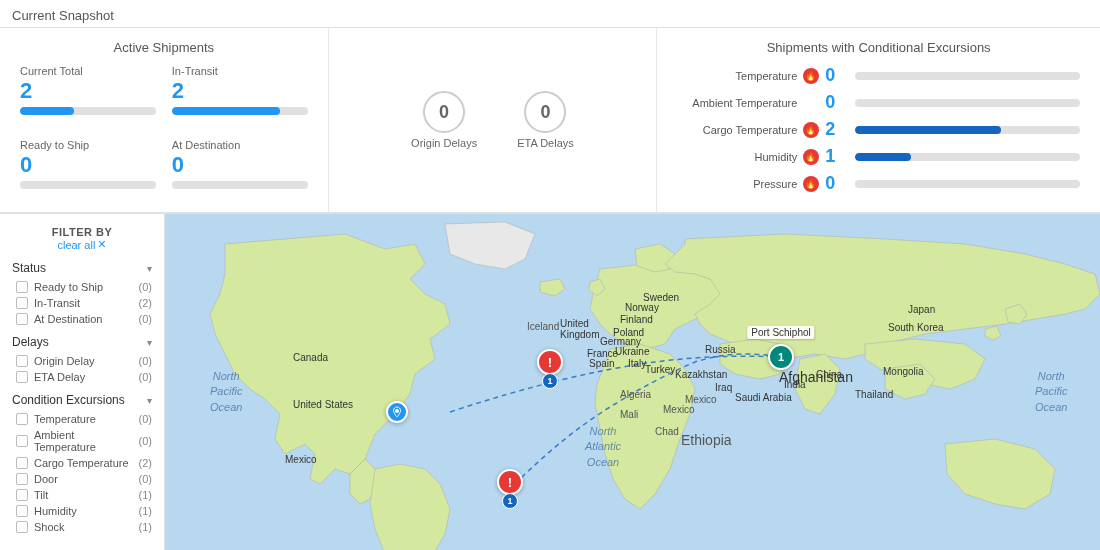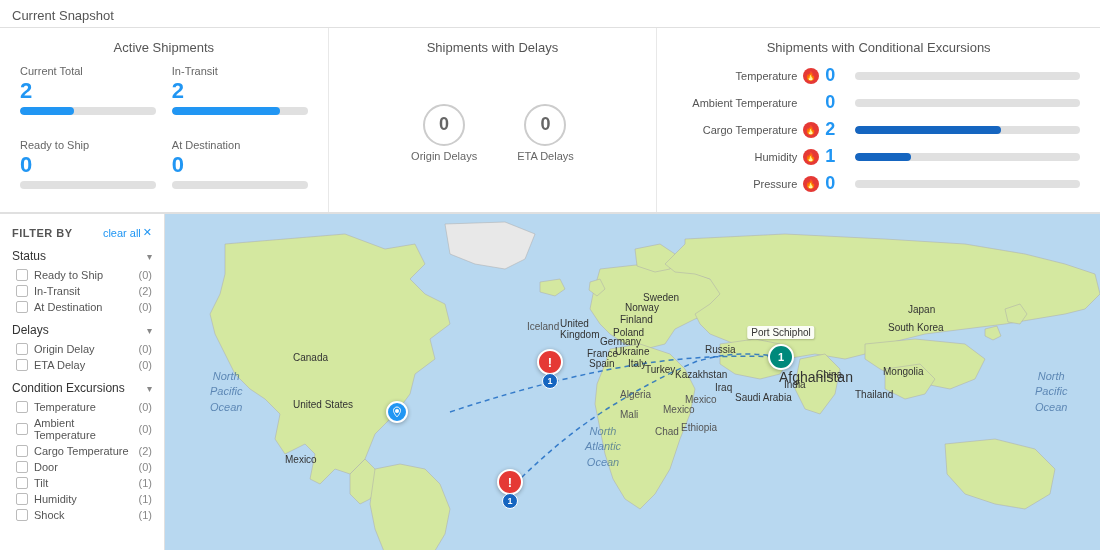--- a/index.html
+++ b/index.html
@@ -38,21 +38,21 @@
     
     .locator-section { display: flex; flex-direction: column; height: calc(550px - 175px); }
     .locator-header { display: flex; align-items: center; justify-content: space-between; padding: 6px 12px; background: #fff; border-bottom: 1px solid #e0e0e0; }
     .locator-title { font-size: 15px; font-weight: 500; color: #333; }
     .refresh-info { font-size: 11px; color: #777; display: flex; align-items: center; gap: 6px; }
 
     .locator-body { display: flex; flex: 1; overflow: hidden; }
 
     
     .sidebar { width: 165px; background: #fff; border-right: 1px solid #e0e0e0; overflow-y: auto; padding: 8px 0; flex-shrink: 0; }
-    .filter-header { display: flex; align-items: center; justify-content: space-between; padding: 4px 12px 6px; }
+    .filter-header { display: flex; align-items: center; justify-content: space-between; padding: 4px 12px 6px; flex-direction: column; }
     .filter-title { font-size: 11px; font-weight: 600; color: #555; text-transform: uppercase; letter-spacing: 0.5px; }
     .clear-all { font-size: 11px; color: #2196f3; cursor: pointer; display: flex; align-items: center; gap: 2px; }
     .filter-section { margin-bottom: 4px; }
     .filter-section-header { display: flex; align-items: center; justify-content: space-between; padding: 4px 12px; cursor: pointer; }
     .filter-section-label { font-size: 12px; font-weight: 500; color: #333; }
     .chevron { font-size: 10px; color: #888; }
     .filter-item { display: flex; align-items: center; justify-content: space-between; padding: 2px 12px 2px 16px; }
     .filter-item-left { display: flex; align-items: center; gap: 6px; }
     .filter-checkbox { width: 12px; height: 12px; border: 1px solid #bbb; border-radius: 2px; flex-shrink: 0; cursor: pointer; }
     .filter-item-label { font-size: 11px; color: #555; }
@@ -109,21 +109,20 @@
         <div class="stat-label">At Destination</div>
         <div class="stat-number">0</div>
         <div class="stat-bar">
           <div class="stat-bar-fill" style="width:0%"></div>
         </div>
       </div>
     </div>
   </div>
 
   <div class="delays-panel">
-    <div class="panel-title">Shipments with Delays</div>
     <div class="delays-content">
       <div class="delay-item">
         <div class="delay-circle">0</div>
         <div class="delay-label">Origin Delays</div>
       </div>
       <div class="delay-item">
         <div class="delay-circle">0</div>
         <div class="delay-label">ETA Delays</div>
       </div>
     </div>
@@ -383,21 +382,21 @@
       <div style="position:absolute; left:723px; top:108px; font-size:10px; color:#333; pointer-events:none">South Korea</div>
       <div style="position:absolute; left:128px; top:138px; font-size:10px; color:#333; pointer-events:none">Canada</div>
       <div style="position:absolute; left:128px; top:185px; font-size:10px; color:#333; pointer-events:none">United States</div>
       <div style="position:absolute; left:120px; top:240px; font-size:10px; color:#333; pointer-events:none">Mexico</div>
       <div style="position:absolute; left:455px; top:175px; font-size:10px; color:#555; pointer-events:none">Algeria</div>
       <div style="position:absolute; left:455px; top:195px; font-size:10px; color:#555; pointer-events:none">Mali</div>
       <div style="position:absolute; left:498px; top:190px; font-size:10px; color:#555; pointer-events:none">Mexico</div>
       <div style="position:absolute; left:520px; top:180px; font-size:10px; color:#555; pointer-events:none">Mexico</div>
       <div style="position:absolute; left:540px; top:195px; font-size:10px; color:#555; pointer-events:none"></div>
       <div style="position:absolute; left:490px; top:212px; font-size:10px; color:#555; pointer-events:none">Chad</div>
-      <div style="position:absolute; left:516px; top:208px; font-size:10px; color:#555; pointer-events:none">Ethiopia</div>
+      <div style="position:absolute; left:516px; top:218px; font-size:14px; color:#555; pointer-events:none">Ethiopia</div>
       <div style="position:absolute; left:362px; top:107px; font-size:10px; color:#555; pointer-events:none">Iceland</div>
 
       
       
       <div class="map-marker" style="left:385px; top:148px;">
         <div class="marker-warning">!</div>
         <div style="position:absolute; bottom:-14px; left:50%; transform:translateX(-50%); width:16px; height:16px; background:#1565c0; border-radius:50%; display:flex; align-items:center; justify-content:center; color:white; font-size:9px; font-weight:bold; border:1px solid white;">1</div>
       </div>
 
       

